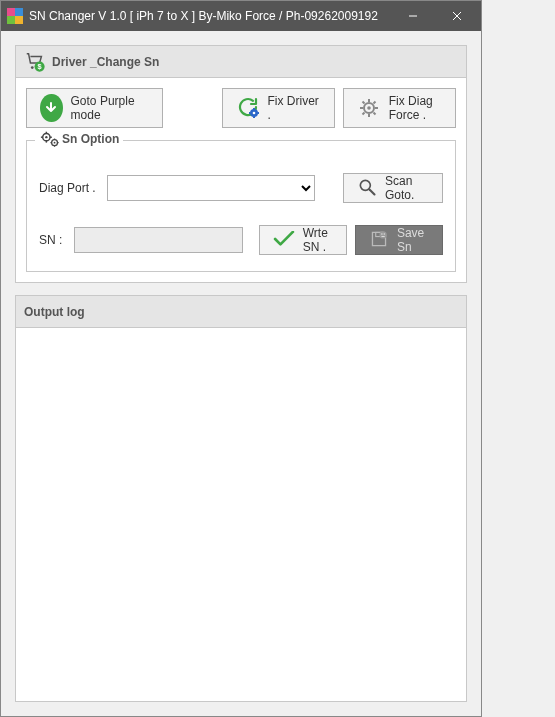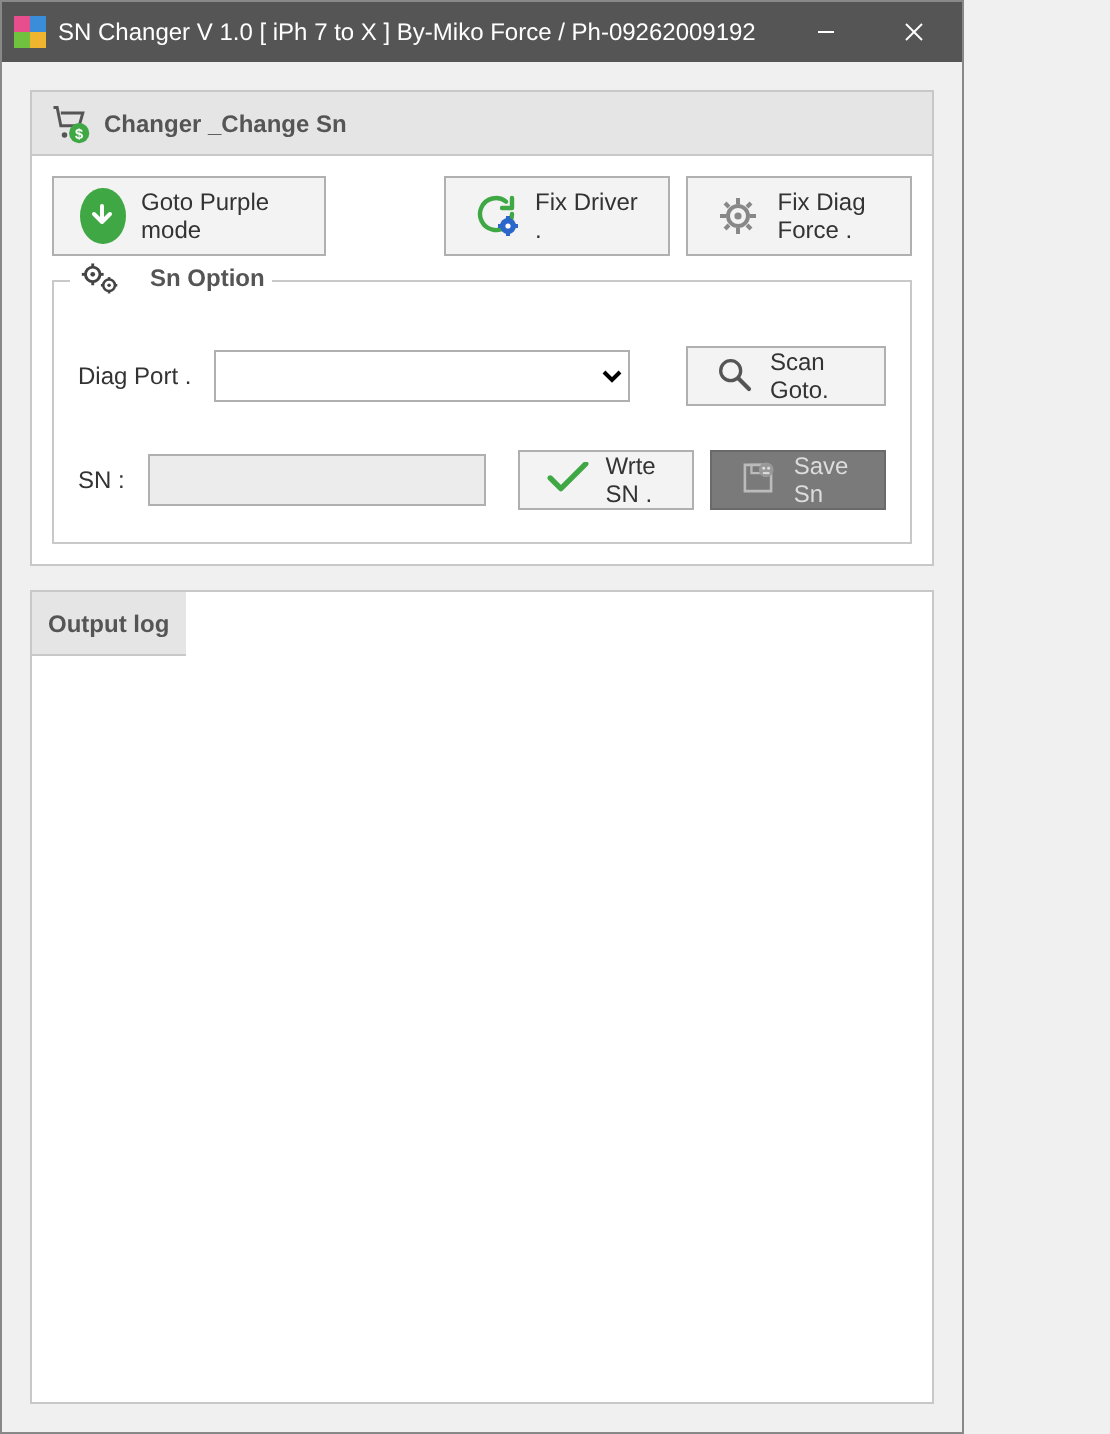--- a/index.html
+++ b/index.html
@@ -91,21 +91,21 @@
     position:relative;
     padding:22px 12px 16px 12px;
   }
   .group-legend {
     position:absolute;
     top:-12px; left:8px;
     background:#fff;
     padding:0 4px;
     display:flex;
     align-items:center;
-    gap:14px;
+    gap:1px;
     font-size:12px;
     font-weight:bold;
     color:#555;
   }
   .form-row {
     display:flex;
     align-items:center;
     gap:8px;
     margin-top:10px;
   }
@@ -123,21 +123,21 @@
     border:1px solid #b0b0b0;
     background:#ececec;
     font-size:12px;
     padding:0 6px;
     width:170px;
   }
   .spacer { flex:1; }
   .output-panel {
     flex:1;
     display:flex;
-    flex-direction:row;
+    flex-direction:column;
   }
   .output-body {
     flex:1;
     background:#fff;
   }
   
   .circle-green {
     width:28px;height:28px;border-radius:50%;
     background:#3fa845;display:flex;align-items:center;justify-content:center;
   }
@@ -177,21 +177,21 @@
       <div class="panel-header">
         <span class="cart-icon">
           <svg width="22" height="22" viewBox="0 0 24 24">
             <path d="M3 3h2l2 10h10l2-7H7" fill="none" stroke="#555" stroke-width="1.6"></path>
             <circle cx="9" cy="18" r="1.5" fill="#555"></circle>
             <circle cx="17" cy="18" r="1.5" fill="#555"></circle>
             <circle cx="17" cy="17" r="5.5" fill="#3fa845"></circle>
             <text x="17" y="20" font-size="8" fill="#fff" text-anchor="middle" font-weight="bold">$</text>
           </svg>
         </span>
-        <span>Changer _Change Sn</span>
+        <span>Driver _Change Sn</span>
       </div>
       <div class="body-pad">
 
         <div class="button-row">
           <div class="btn primary">
             <span class="circle-green">
               <svg width="16" height="16" viewBox="0 0 16 16">
                 <path d="M8 3v7M4 7l4 4 4-4" fill="none" stroke="#fff" stroke-width="2" stroke-linecap="round" stroke-linejoin="round"></path>
               </svg>
             </span>

